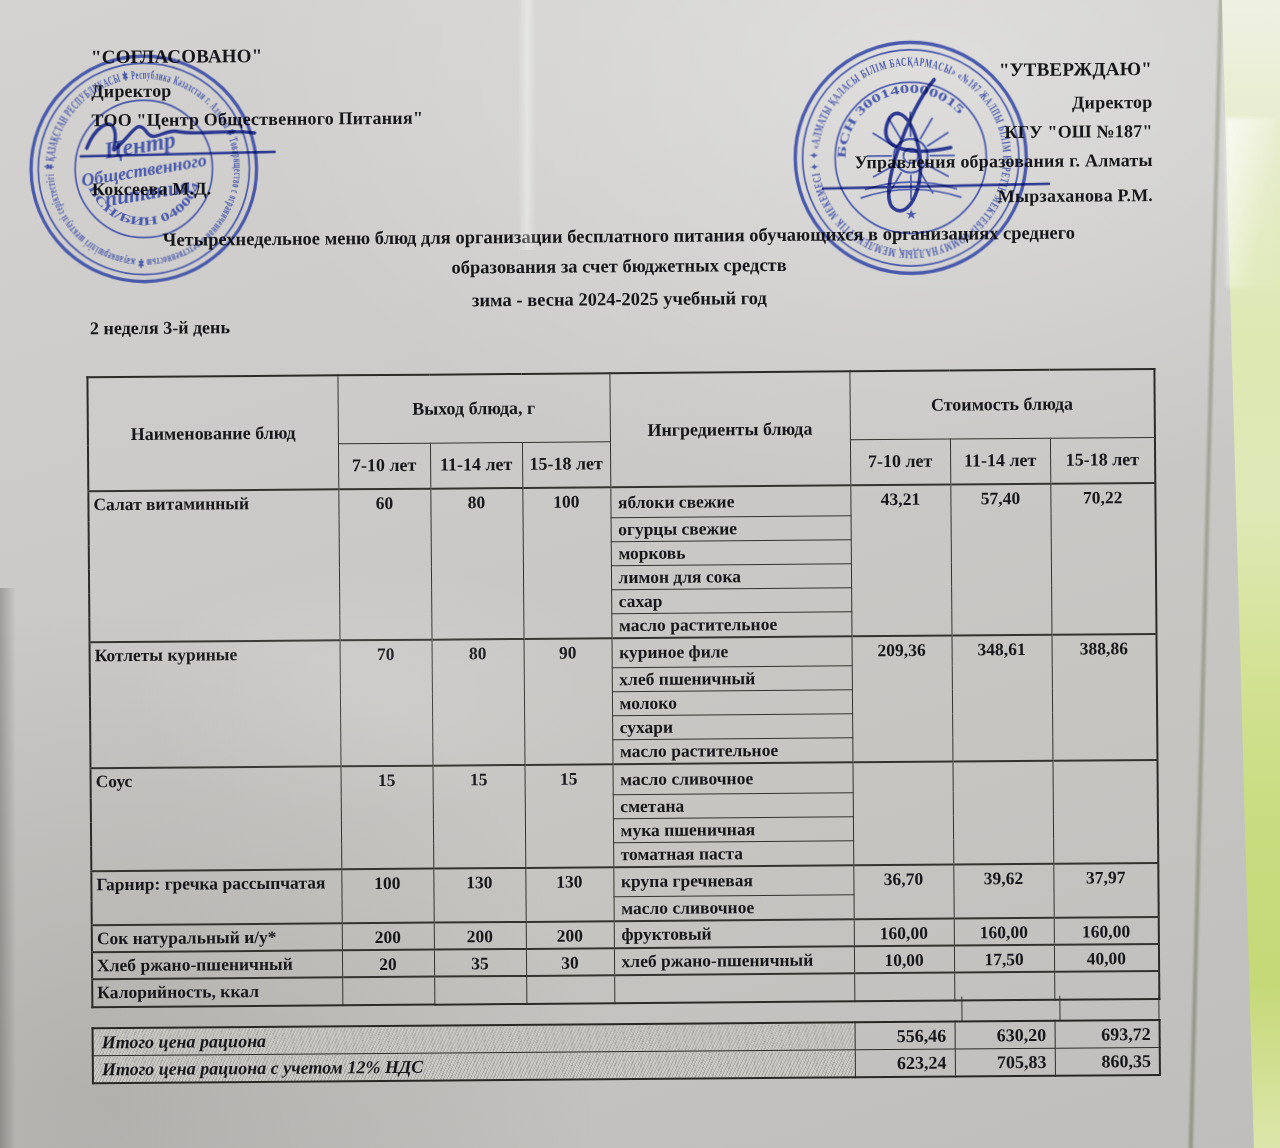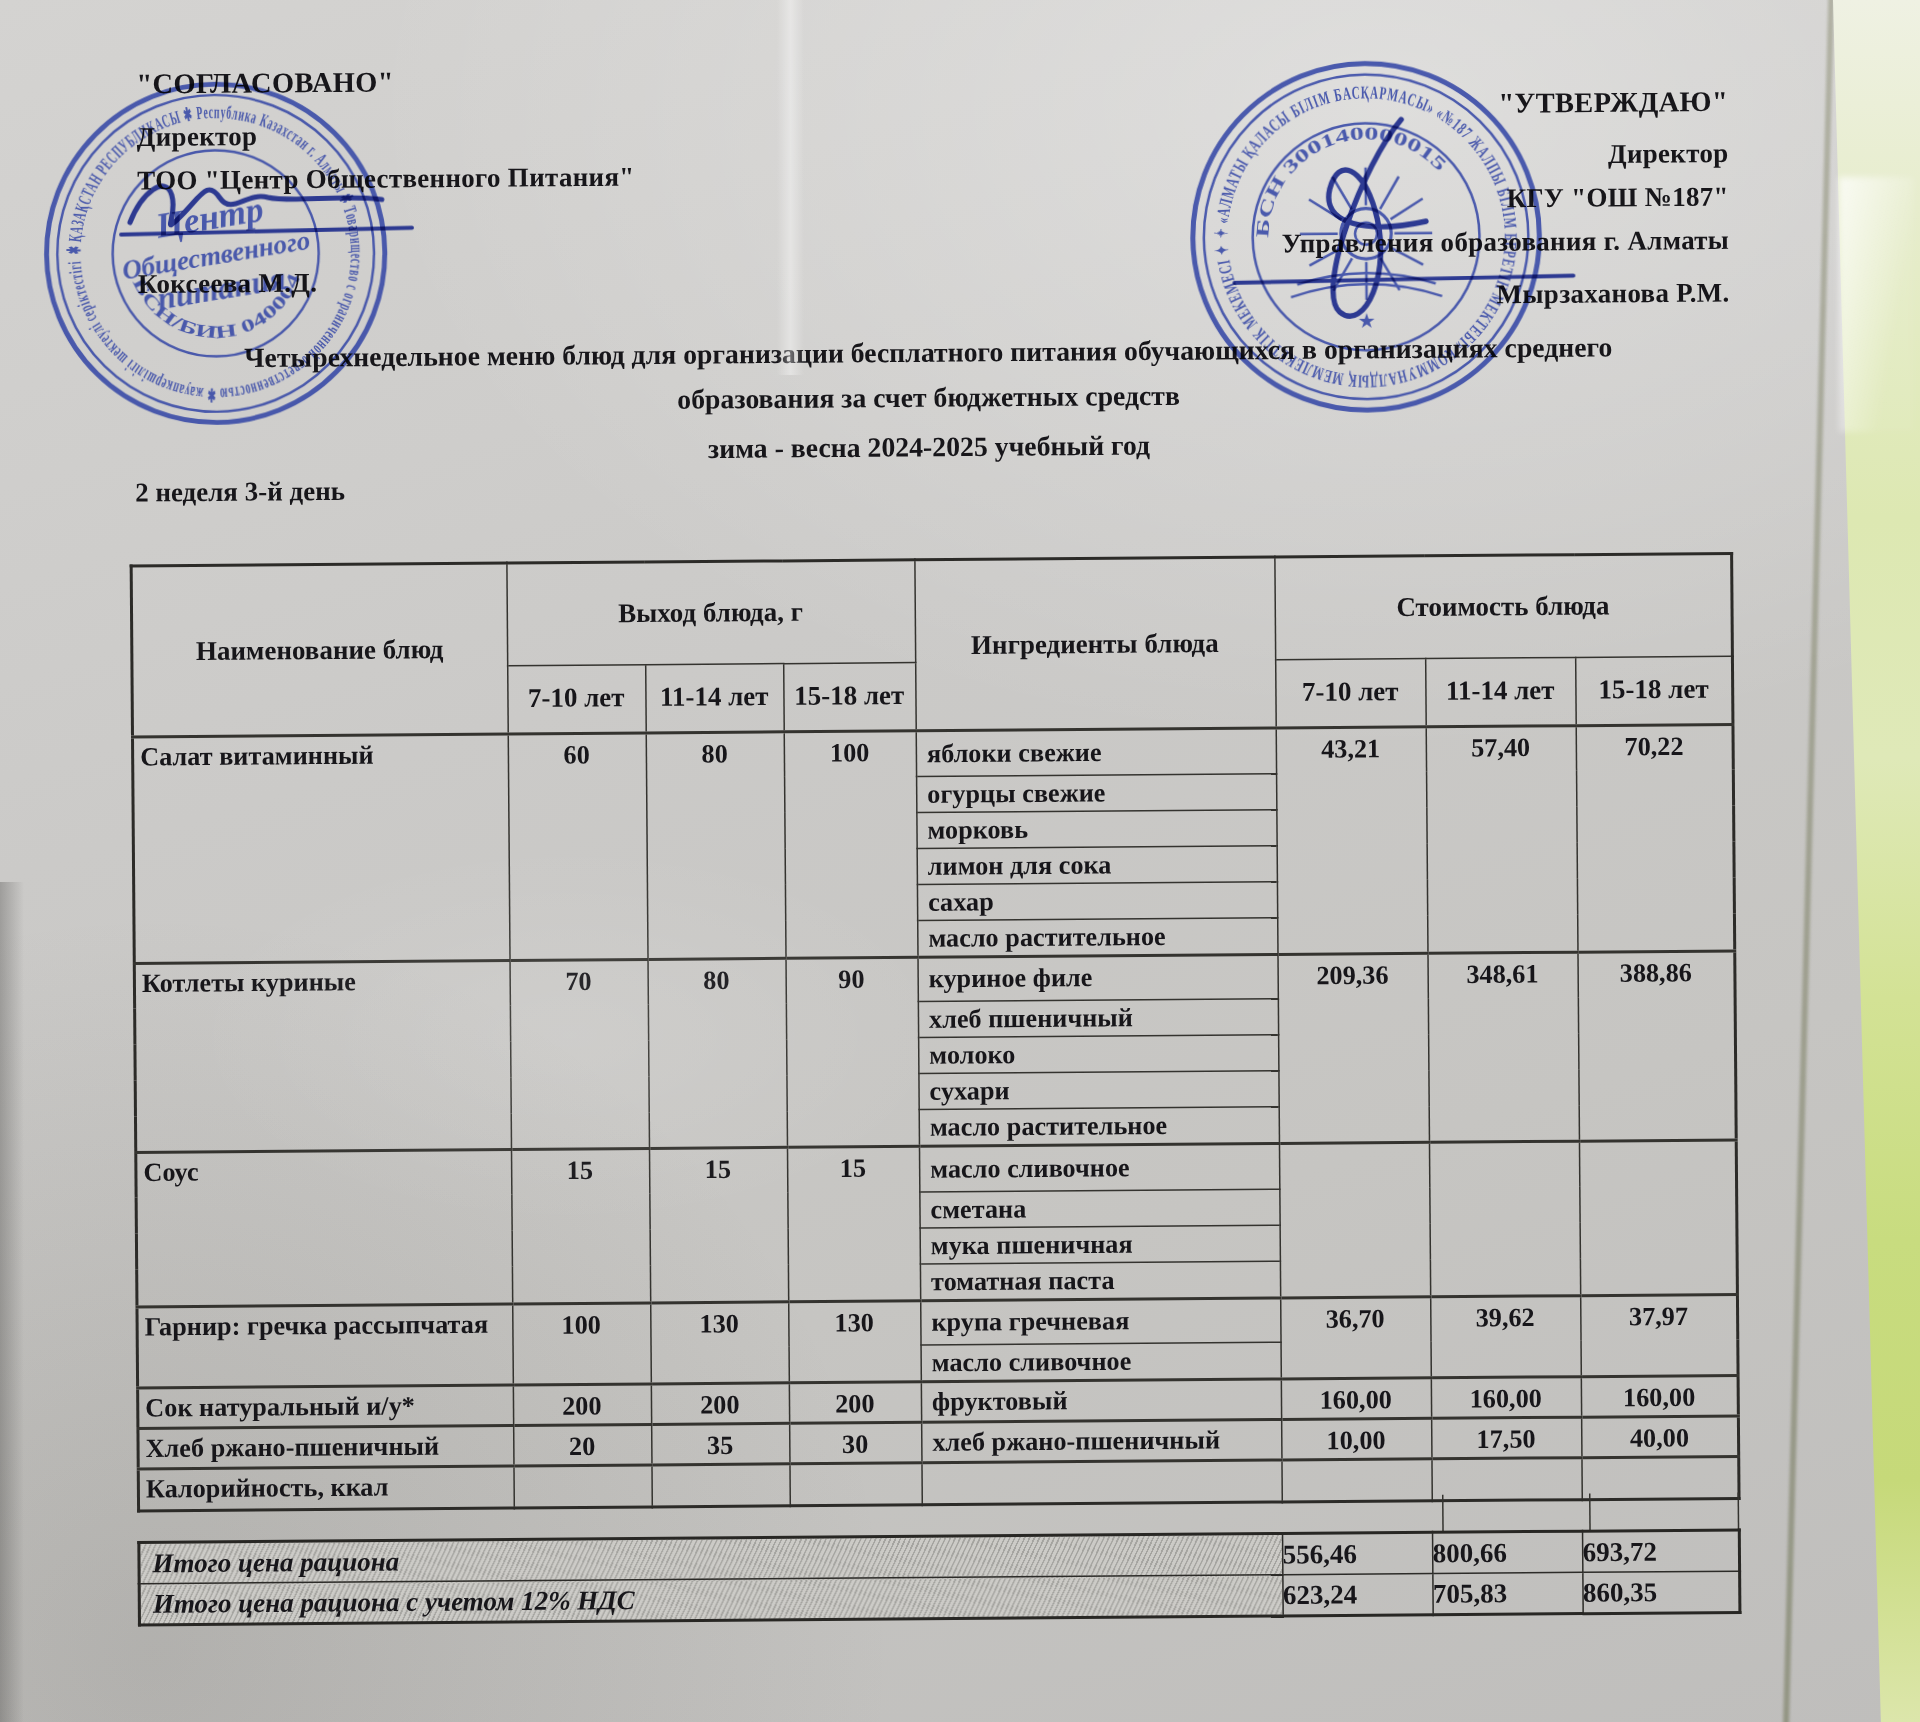--- a/index.html
+++ b/index.html
@@ -66,21 +66,21 @@
 
   
   .gapv{position:absolute;top:999px;height:25px;width:0;border-left:1.7px solid #34332f;z-index:2;}
 
   
   .totals{position:absolute;left:88px;top:1023px;width:1067px;z-index:2;border:2.3px solid #282724;}
   .totals td{border:1.9px solid #2c2b28;font-weight:700;font-size:18px;height:26px;padding:0;}
   .totals td.tlabel{font-style:italic;text-align:left;padding-left:8px;
     background-color:#c7c6c2;
     background-image:repeating-linear-gradient(115deg,rgba(82,82,78,.30) 0,rgba(82,82,78,.30) 1px,rgba(216,215,211,.28) 1px,rgba(216,215,211,.28) 3px);}
-  .totals td.tnum{padding-right:8px;}
+  .totals td.tnum{text-align:right;padding-right:8px;}
 
   
   .stamp{position:absolute;z-index:3;mix-blend-mode:multiply;opacity:.88;filter:blur(.45px);}
   .stamp-left{left:24px;top:42px;}
   .stamp-right{left:788px;top:34px;}
   .sig{position:absolute;z-index:4;mix-blend-mode:multiply;opacity:.92;filter:blur(.3px);}
   .sig-left{left:82px;top:100px;}
   .sig-right{left:820px;top:78px;}
 </style>
 </head>
@@ -267,21 +267,21 @@
         <colgroup>
           <col style="width:762px">
             <col style="width:100px">
             <col style="width:100px">
             <col style="width:105px">
         </colgroup>
         <tbody>
           <tr>
             <td class="tlabel">Итого цена рациона</td>
             <td class="tnum">556,46</td>
-            <td class="tnum">800,66</td>
+            <td class="tnum">630,20</td>
             <td class="tnum">693,72</td>
           </tr>
           <tr>
             <td class="tlabel">Итого цена рациона с учетом 12% НДС</td>
             <td class="tnum">623,24</td>
             <td class="tnum">705,83</td>
             <td class="tnum">860,35</td>
           </tr>
         </tbody>
       </table>

